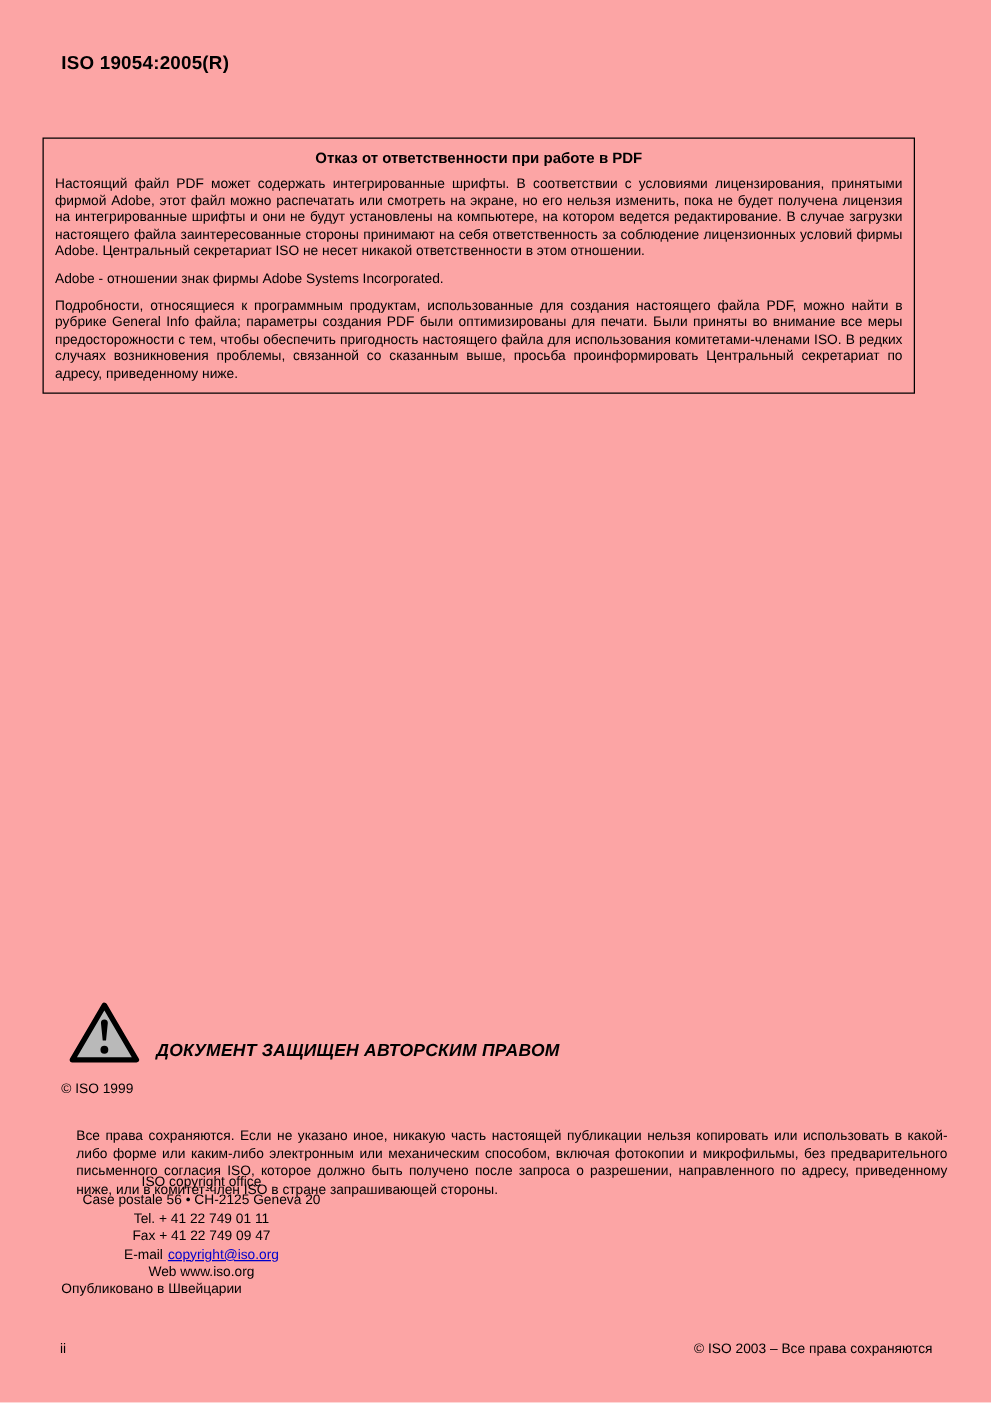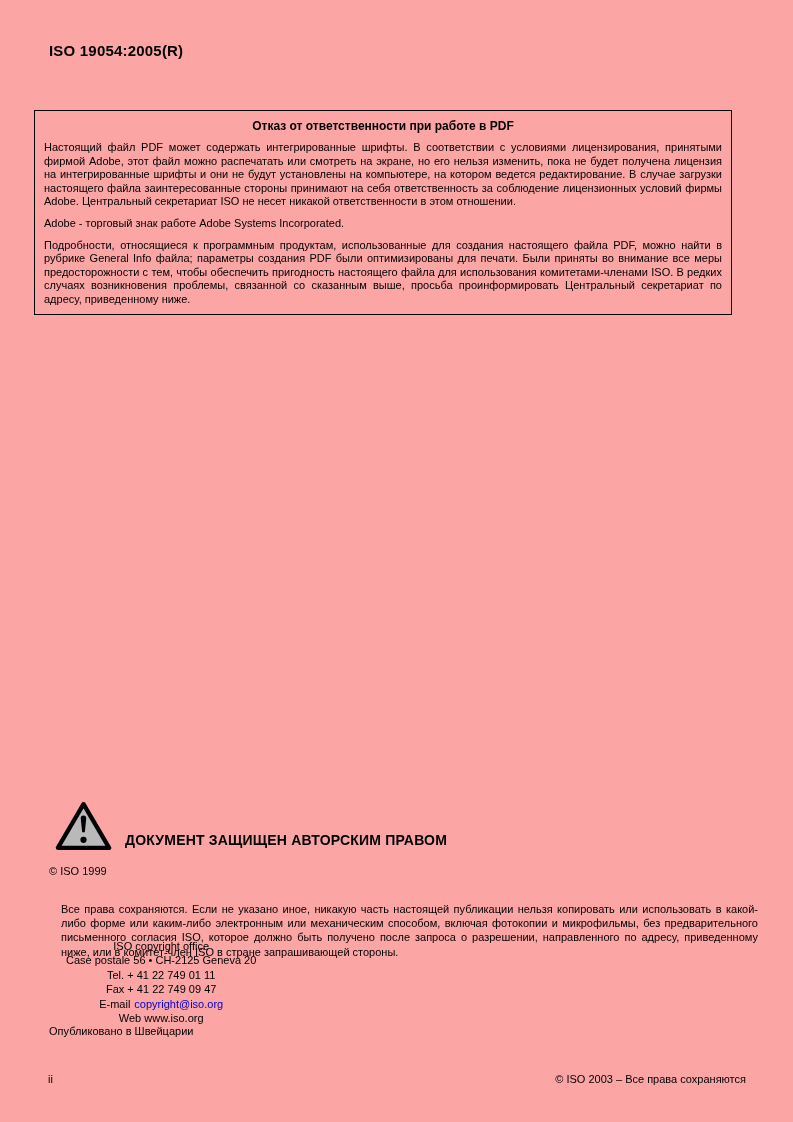--- a/index.html
+++ b/index.html
@@ -57,20 +57,21 @@
     display: block;
   }
   .warning-triangle svg { display: block; }
   .copyright-heading {
     position: absolute;
     left: 125px;
     top: 832px;
     font-size: 14px;
     font-weight: bold;
     letter-spacing: 0.2px;
+    font-style: italic;
   }
   .iso-notice {
     position: absolute;
     left: 49px;
     top: 865px;
     font-size: 11px;
   }
   .copyright-body {
     position: absolute;
     left: 49px;
@@ -84,20 +85,21 @@
   .address-block {
     position: absolute;
     left: 66px;
     top: 939px;
     font-size: 11px;
     line-height: 14.4px;
     text-align: center;
   }
   .email-link {
     color: var(--link, #0000cc);
+    text-decoration: underline;
     margin-left: 4px;
     cursor: pointer;
   }
   .published-note {
     position: absolute;
     left: 49px;
     top: 1025px;
     font-size: 11px;
   }
   .page-footer {
@@ -113,21 +115,21 @@
 </head>
 <body>
 
 <div class="page">
 
   <div class="doc-header">ISO 19054:2005(R)</div>
 
   <div class="disclaimer-box">
     <div class="box-title">Отказ от ответственности при работе в PDF</div>
     <p>Настоящий файл PDF может содержать интегрированные шрифты. В соответствии с условиями лицензирования, принятыми фирмой Adobe, этот файл можно распечатать или смотреть на экране, но его нельзя изменить, пока не будет получена лицензия на интегрированные шрифты и они не будут установлены на компьютере, на котором ведется редактирование. В случае загрузки настоящего файла заинтересованные стороны принимают на себя ответственность за соблюдение лицензионных условий фирмы Adobe. Центральный секретариат ISO не несет никакой ответственности в этом отношении.</p>
-    <p>Adobe - торговый знак работе Adobe Systems Incorporated.</p>
+    <p>Adobe - отношении знак фирмы Adobe Systems Incorporated.</p>
     <p>Подробности, относящиеся к программным продуктам, использованные для создания настоящего файла PDF, можно найти в рубрике General Info файла; параметры создания PDF были оптимизированы для печати. Были приняты во внимание все меры предосторожности с тем, чтобы обеспечить пригодность настоящего файла для использования комитетами-членами ISO. В редких случаях возникновения проблемы, связанной со сказанным выше, просьба проинформировать Центральный секретариат по адресу, приведенному ниже.</p>
   </div>
 
   <span class="warning-triangle">
     <svg viewBox="0 0 60 56" width="57" height="54" aria-hidden="true">
       <path d="M30 5 L57 51 L3 51 Z" fill="var(--triangle-fill, #b9b9b9)" stroke="#000000" stroke-width="4.5" stroke-linejoin="round"></path>
       <path d="M30 17 c-1.9 0 -3.1 1.3 -2.9 3.1 l1.5 14.6 h2.8 l1.5 -14.6 c0.2 -1.8 -1 -3.1 -2.9 -3.1 Z" fill="#000000"></path>
       <circle cx="30" cy="42.5" r="3.3" fill="#000000"></circle>
     </svg>
   </span>

